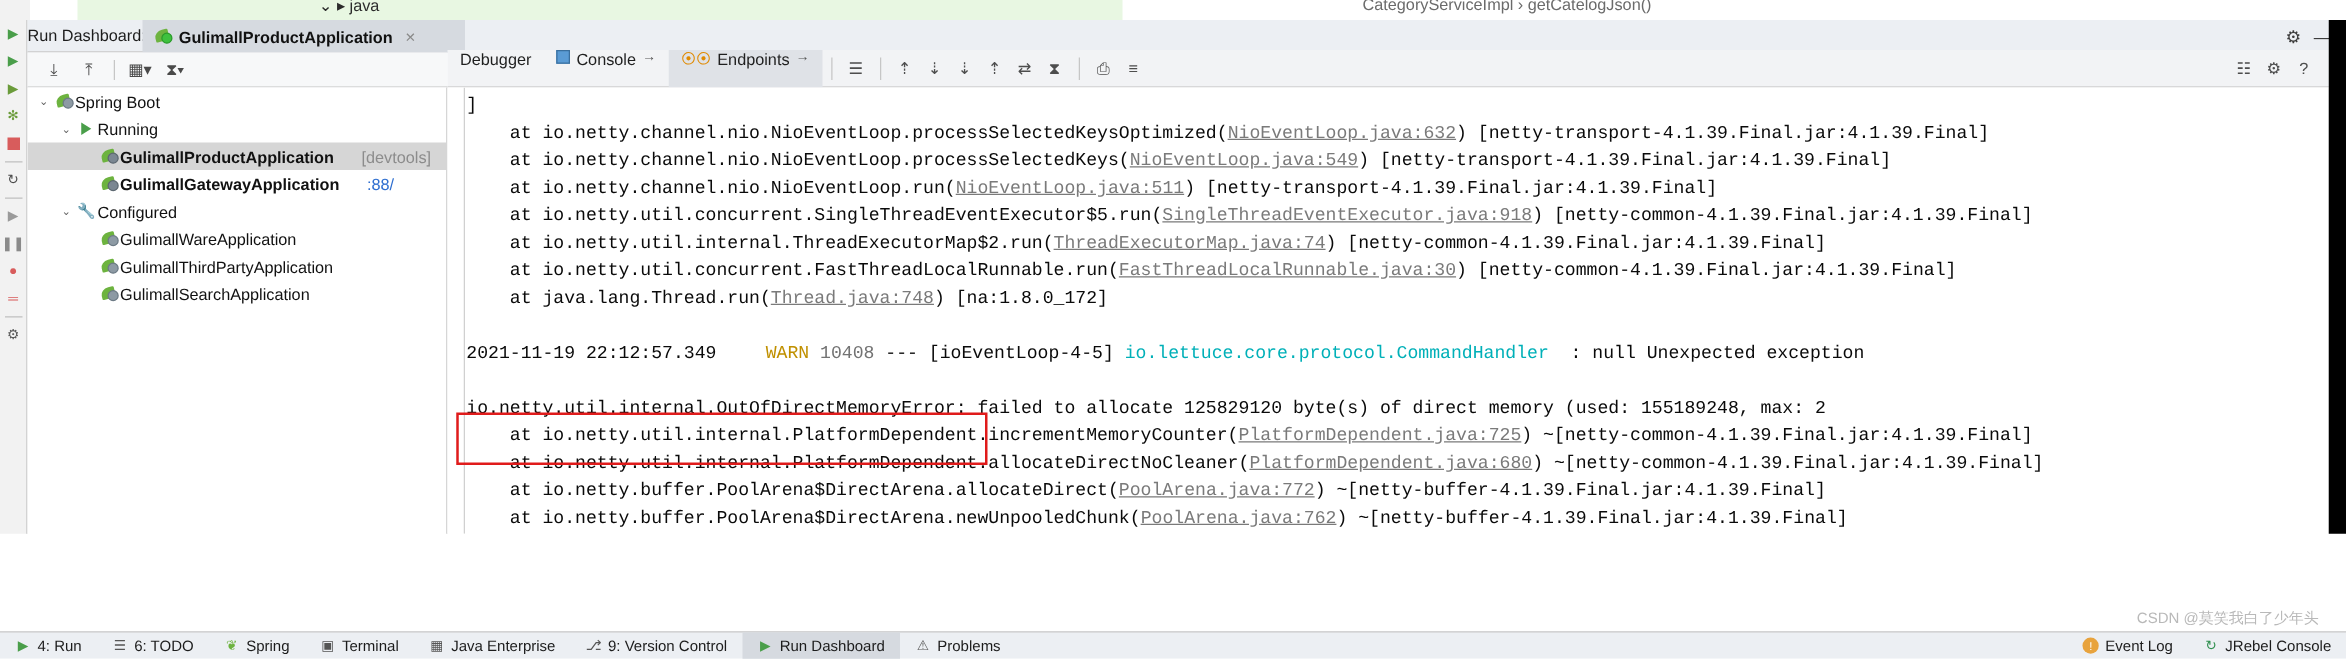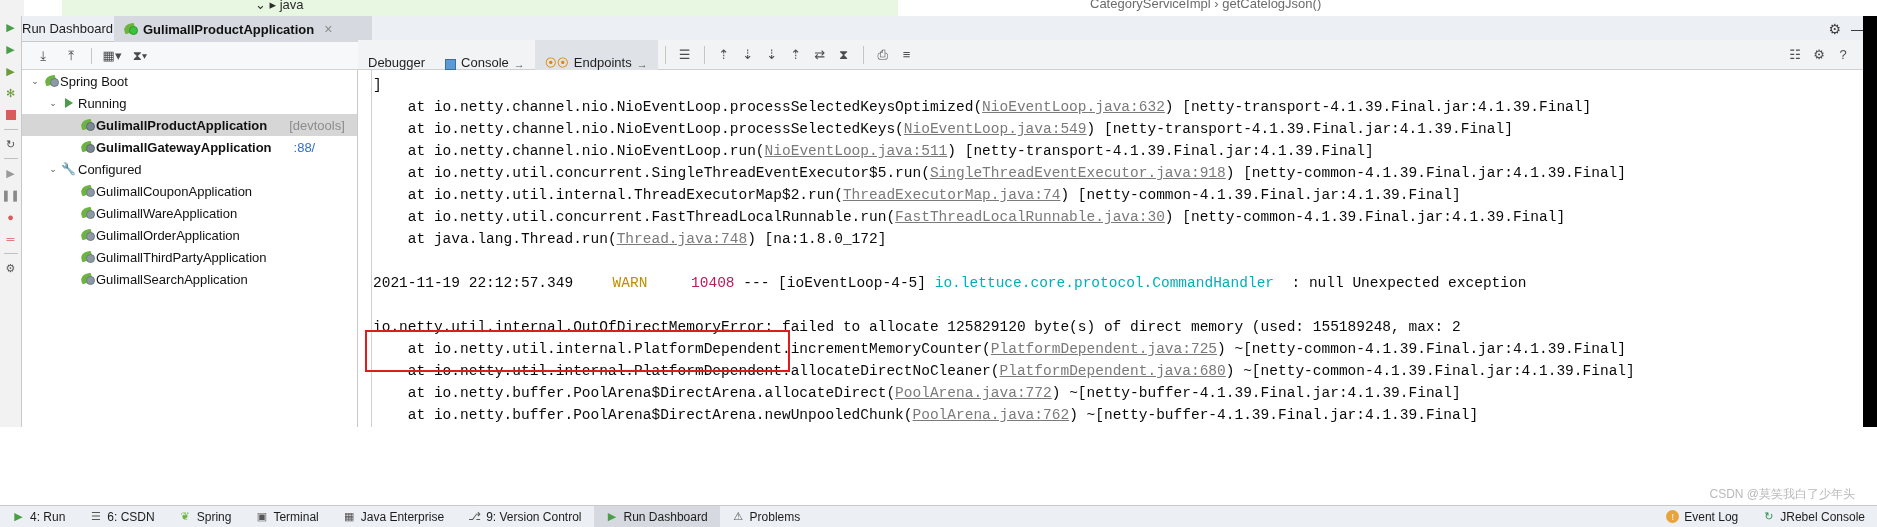--- a/index.html
+++ b/index.html
@@ -73,21 +73,21 @@
   .tb-btn { width:26px; height:24px; display:flex; align-items:center;
             justify-content:center; color:#4a4a4a; font-size:13px; }
   .tb-sep { width:1px; height:16px; background:#c6c6c6; margin:0 5px; }
 
   
   #console-tabs {
     position:absolute; left:358px; top:40px; width:1519px; height:30px;
     background:#f2f3f5; border-bottom:1px solid #cfcfcf;
     display:flex; align-items:center;
   }
-  .ctab { height:30px; display:flex; align-items:flex-end; gap:5px;
+  .ctab { height:30px; display:flex; align-items:flex-start; gap:5px;
           padding:0 10px; font-size:13px; color:#1f1f1f; }
   .ctab.active { background:#dfe2e7; }
   .ctab .arrow { color:#555; font-size:11px; }
   .c-sep { width:1px; height:18px; background:#c6c6c6; margin:0 7px; }
   .cicon { width:24px; height:24px; display:flex; align-items:center;
            justify-content:center; color:#4d4d4d; font-size:13px; }
 
   
   #tree-panel {
     position:absolute; left:22px; top:70px; width:336px; height:357px;
@@ -131,21 +131,21 @@
     background:#ffffff; border-right:1px solid #d0d0d0;
   }
   #console-text {
     position:absolute; left:15px; top:4px; width:1480px;
     font-family:"Liberation Mono", monospace; font-size:14.5px;
     line-height:22px; white-space:pre; color:#0a0a0a;
   }
   .cline { height:22px; white-space:pre; }
   .lnk { color:#7a7a7a; text-decoration:underline; }
   .warnk { color:#c09000;margin-left:22px; }
-  .pid { color:#be185d;margin-left:35px; }
+  .pid { color:#737373; }
   .logger { color:#00b0b8; }
 
   
   #console-scroll {
     position:absolute; right:0; top:0; width:14px; height:357px; background:#fbfbfb;
     border-left:1px solid #e2e2e2;
   }
   #console-scroll .sb-up, #console-scroll .sb-dn {
     height:18px; display:flex; align-items:center; justify-content:center;
     color:#6a6a6a; font-size:11px;
@@ -321,35 +321,21 @@
       <span class="ticon">
         <span class="wrench">🔧</span>
       </span>
       <span class="tlabel">Configured</span>
     </div>
     <div class="tnode" style="padding-left: 42px;">
       <span class="twist"></span>
       <span class="ticon">
         <span class="leaf"></span>
       </span>
-      <span class="tlabel">GulimallCouponApplication</span>
-    </div>
-    <div class="tnode" style="padding-left: 42px;">
-      <span class="twist"></span>
-      <span class="ticon">
-        <span class="leaf"></span>
-      </span>
       <span class="tlabel">GulimallWareApplication</span>
-    </div>
-    <div class="tnode" style="padding-left: 42px;">
-      <span class="twist"></span>
-      <span class="ticon">
-        <span class="leaf"></span>
-      </span>
-      <span class="tlabel">GulimallOrderApplication</span>
     </div>
     <div class="tnode" style="padding-left: 42px;">
       <span class="twist"></span>
       <span class="ticon">
         <span class="leaf"></span>
       </span>
       <span class="tlabel">GulimallThirdPartyApplication</span>
     </div>
     <div class="tnode" style="padding-left: 42px;">
       <span class="twist"></span>
@@ -374,21 +360,21 @@
 
 <div id="red-box"></div>
 
 <div id="statusbar">
     <div class="sb-item">
       <span class="sb-ico" style="color: rgb(74, 158, 74);">▶</span>
       <span>4: Run</span>
     </div>
     <div class="sb-item">
       <span class="sb-ico">☰</span>
-      <span>6: CSDN</span>
+      <span>6: TODO</span>
     </div>
     <div class="sb-item">
       <span class="sb-ico" style="color: rgb(109, 179, 63);">❦</span>
       <span>Spring</span>
     </div>
     <div class="sb-item">
       <span class="sb-ico">▣</span>
       <span>Terminal</span>
     </div>
     <div class="sb-item">

